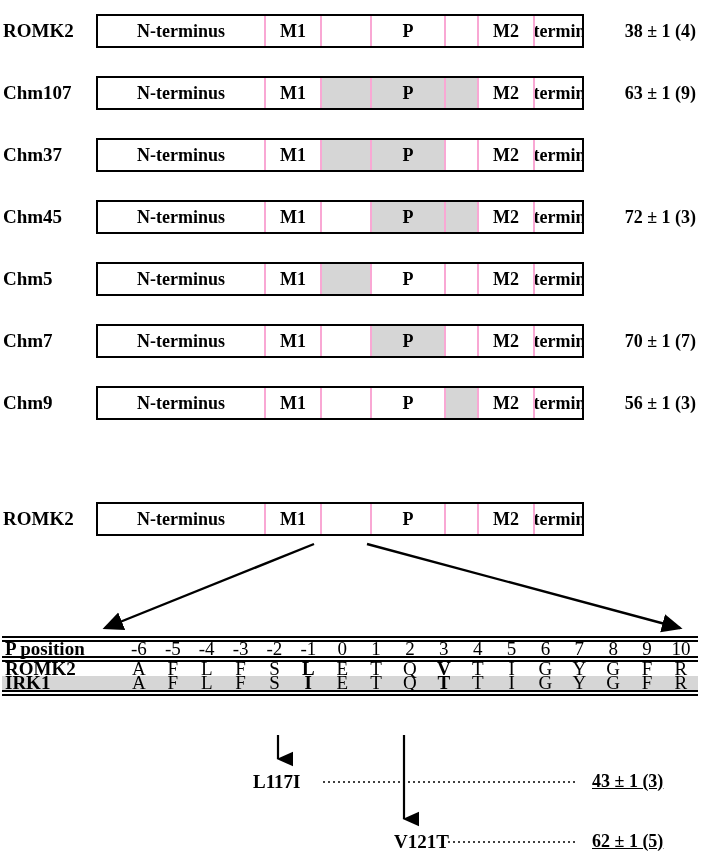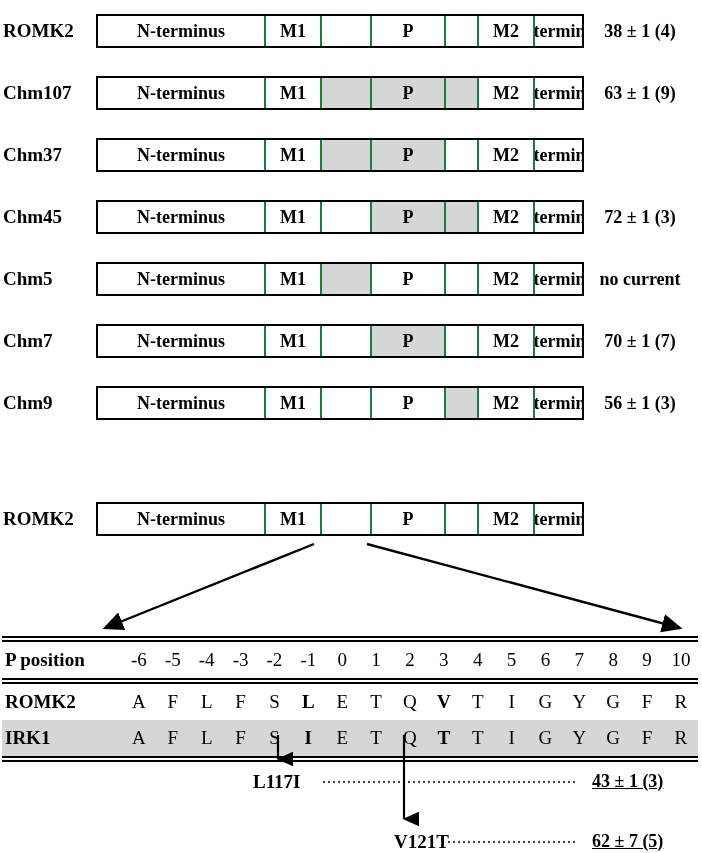--- a/index.html
+++ b/index.html
@@ -42,21 +42,21 @@
   .bar {
     flex: 0 0 488px;
     width: 488px;
     height: 34px;
     display: flex;
     border: 2.5px solid #000;
     box-sizing: border-box;
     background: #fff;
   }
   .seg {
-    border-right: 2px solid #15803d;
+    border-right: 2px solid #f9a8d4;
     box-sizing: border-box;
     display: flex;
     align-items: center;
     justify-content: center;
     font-size: 18px;
     font-weight: bold;
     height: 100%;
     overflow: hidden;
     white-space: nowrap;
   }
@@ -68,21 +68,21 @@
   .seg-prep  { flex: 0 0 50px; }
   .seg-p     { flex: 0 0 74px; }
   .seg-postp { flex: 0 0 33px; }
   .seg-m2    { flex: 0 0 56px; }
   .seg-cterm { flex: 1 1 auto; }
 
   .construct-value {
     flex: 1 1 auto;
     font-size: 18px;
     font-weight: bold;
-    text-align: center;
+    text-align: right;
     padding-right: 6px;
     white-space: nowrap;
   }
 
   
   #zoom-section {
     position: absolute;
     left: 0;
     top: 496px;
     width: 702px;
@@ -115,21 +115,21 @@
   .rule-double {
     border-top: 2.5px solid #000;
     border-bottom: 2.5px solid #000;
     height: 2px;
     margin: 0;
     background: #fff;
   }
   .align-row {
     display: flex;
     align-items: center;
-    height: 36px;
+    height: 14px;
   }
   .align-rowname {
     flex: 0 0 120px;
     width: 120px;
     font-size: 19px;
     font-weight: bold;
     padding-left: 3px;
     box-sizing: border-box;
     white-space: nowrap;
   }
@@ -234,21 +234,20 @@
       <div class="construct-label">Chm5</div>
       <div class="bar">
         <div class="seg seg-nterm">N-terminus</div>
         <div class="seg seg-m1">M1</div>
         <div class="seg seg-prep shaded"></div>
         <div class="seg seg-p">P</div>
         <div class="seg seg-postp"></div>
         <div class="seg seg-m2">M2</div>
         <div class="seg seg-cterm">C-terminus</div>
       </div>
-      <div class="construct-value">no current</div>
     </div>
     <div class="construct-row">
       <div class="construct-label">Chm7</div>
       <div class="bar">
         <div class="seg seg-nterm">N-terminus</div>
         <div class="seg seg-m1">M1</div>
         <div class="seg seg-prep"></div>
         <div class="seg seg-p shaded">P</div>
         <div class="seg seg-postp"></div>
         <div class="seg seg-m2">M2</div>
@@ -377,14 +376,14 @@
       </marker>
     </defs>
     <line x1="278" y1="2" x2="278" y2="26" stroke="#000" stroke-width="2.2" marker-end="url(#arrowhead2)"></line>
     <line x1="404" y1="2" x2="404" y2="86" stroke="#000" stroke-width="2.2" marker-end="url(#arrowhead2)"></line>
     <line x1="323" y1="49" x2="578" y2="49" stroke="#000" stroke-width="1.6" stroke-dasharray="2,3"></line>
     <line x1="448" y1="109" x2="578" y2="109" stroke="#000" stroke-width="1.6" stroke-dasharray="2,3"></line>
   </svg>
   <div class="mut-label" style="left:253px; top:38px;">L117I</div>
   <div class="mut-value" style="left:592px; top:38px;">43 ± 1 (3)</div>
   <div class="mut-label" style="left:394px; top:98px;">V121T</div>
-  <div class="mut-value" style="left:592px; top:98px;">62 ± 7 (5)</div>
+  <div class="mut-value" style="left:592px; top:98px;">62 ± 1 (5)</div>
 </div>
 
 </body></html>

